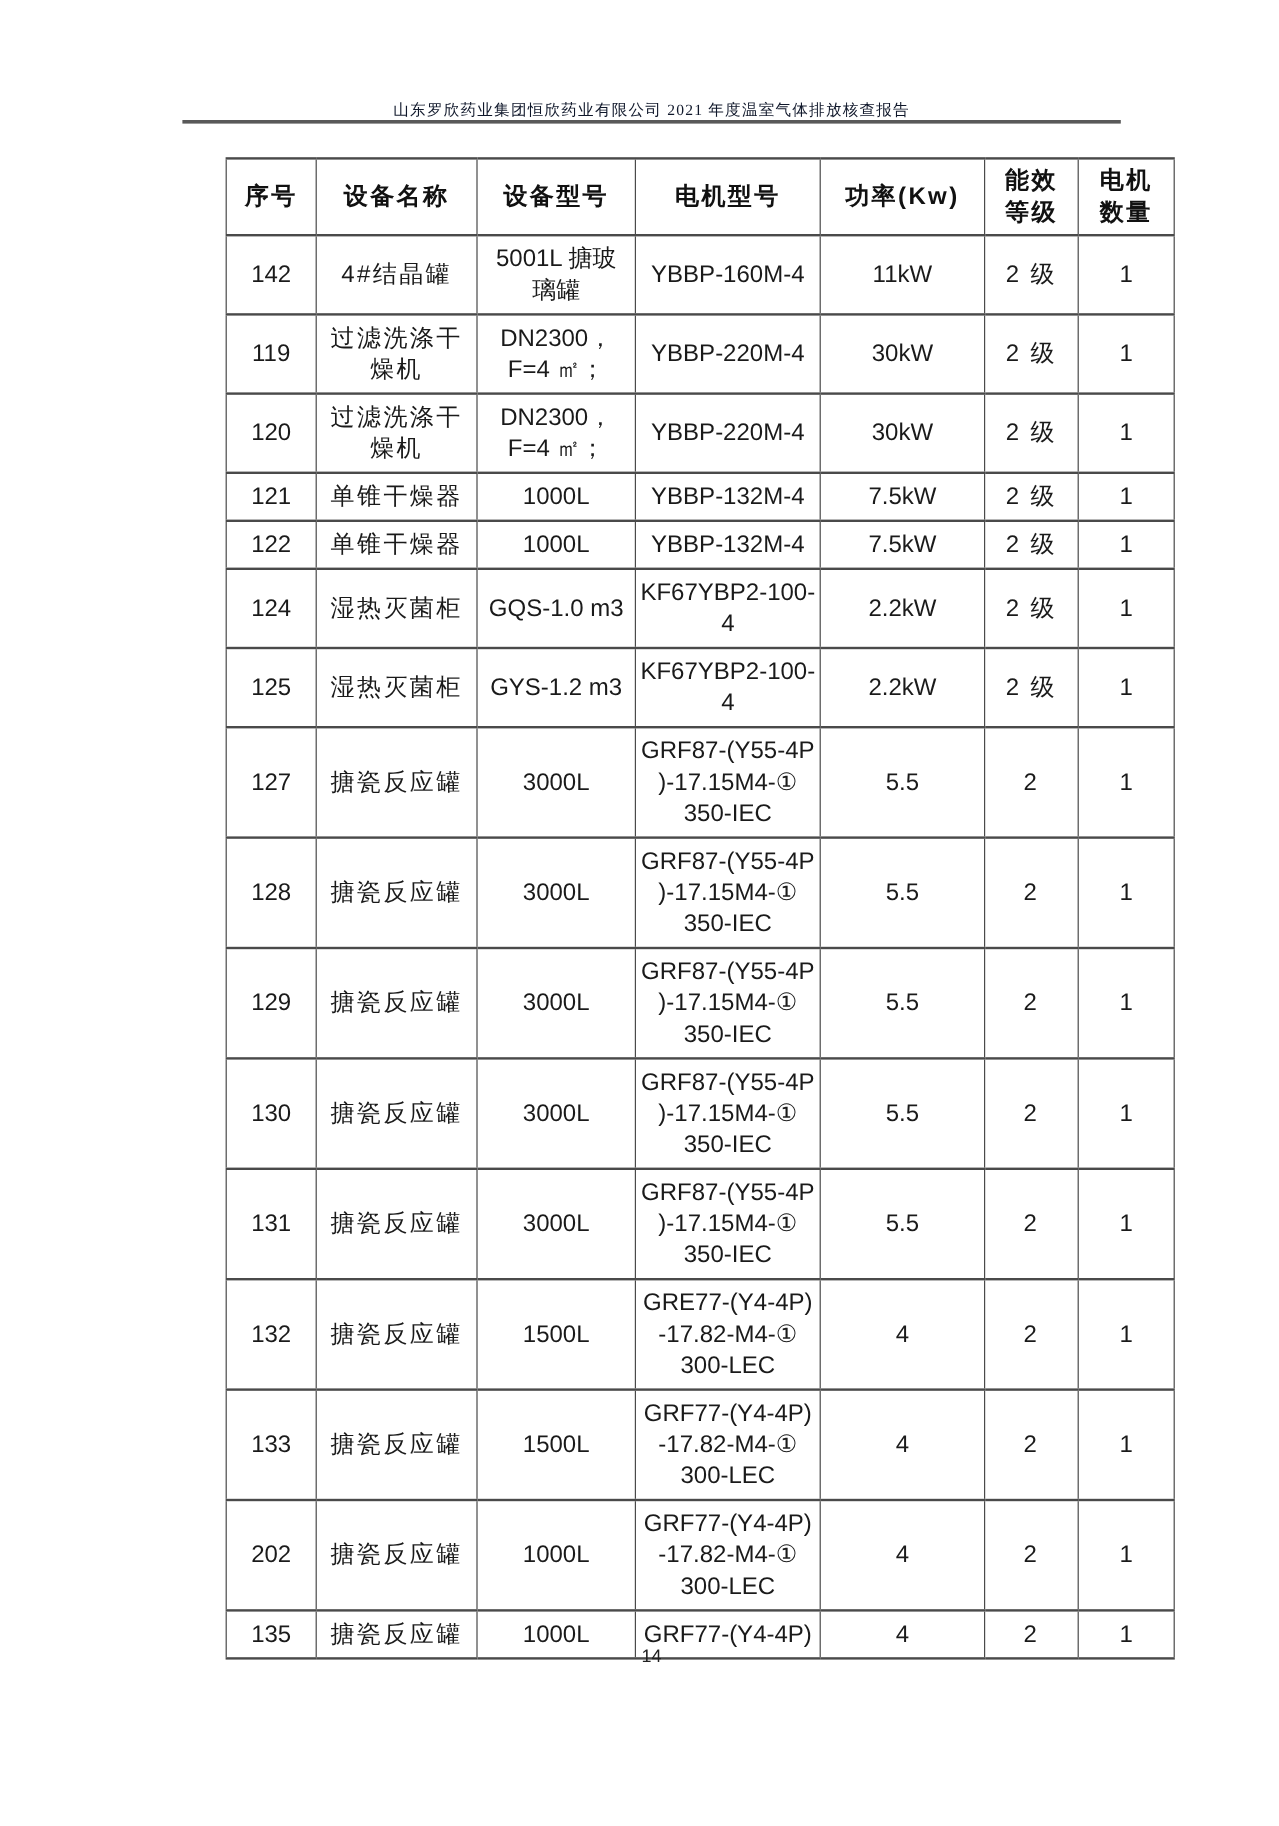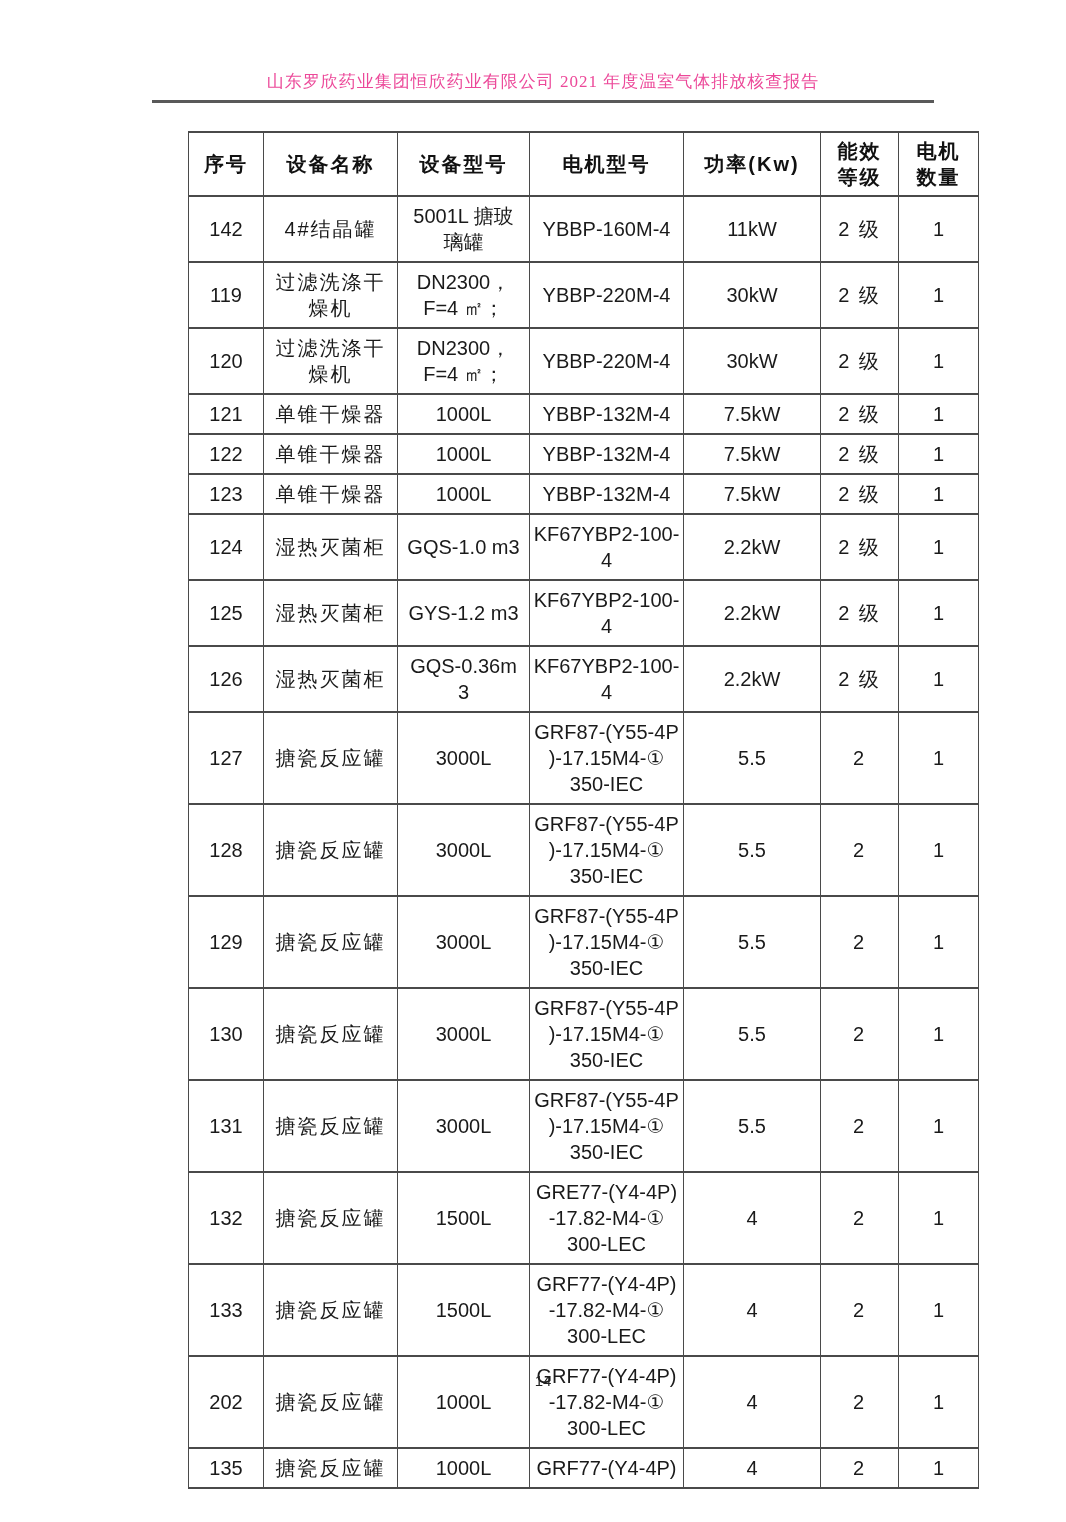--- a/index.html
+++ b/index.html
@@ -9,28 +9,28 @@
   }
   body {
     position: relative;
     width: 1066px;
     height: 1522px;
     font-family: "Liberation Sans", "DejaVu Sans", sans-serif;
     color: #1a1a1a;
   }
   .doc-title {
     position: absolute;
-    top: 70px;
+    top: 83px;
     left: 152px;
     width: 782px;
     text-align: center;
     font-family: "Liberation Serif", "DejaVu Serif", serif;
-    font-size: 17px;
+    font-size: 13px;
     letter-spacing: 1px;
-    color: #ec4899;
+    color: #0f172a;
     white-space: nowrap;
   }
   .header-rule {
     position: absolute;
     top: 100px;
     left: 152px;
     width: 782px;
     height: 0;
     border-top: 3px solid #595959;
   }
@@ -152,60 +152,40 @@
       <tr>
     <td class="col-serial">122</td>
     <td class="col-name">单锥干燥器</td>
     <td class="col-model">1000L</td>
     <td class="col-motor">YBBP-132M-4</td>
     <td class="col-power">7.5kW</td>
     <td class="col-grade">2 级</td>
     <td class="col-count">1</td>
   </tr>
       <tr>
-    <td class="col-serial">123</td>
-    <td class="col-name">单锥干燥器</td>
-    <td class="col-model">1000L</td>
-    <td class="col-motor">YBBP-132M-4</td>
-    <td class="col-power">7.5kW</td>
-    <td class="col-grade">2 级</td>
-    <td class="col-count">1</td>
-  </tr>
-      <tr>
     <td class="col-serial">124</td>
     <td class="col-name">湿热灭菌柜</td>
     <td class="col-model">GQS-1.0 m3</td>
     <td class="col-motor">KF67YBP2-100-
 4</td>
     <td class="col-power">2.2kW</td>
     <td class="col-grade">2 级</td>
     <td class="col-count">1</td>
   </tr>
       <tr>
     <td class="col-serial">125</td>
     <td class="col-name">湿热灭菌柜</td>
     <td class="col-model">GYS-1.2 m3</td>
     <td class="col-motor">KF67YBP2-100-
 4</td>
     <td class="col-power">2.2kW</td>
     <td class="col-grade">2 级</td>
     <td class="col-count">1</td>
   </tr>
       <tr>
-    <td class="col-serial">126</td>
-    <td class="col-name">湿热灭菌柜</td>
-    <td class="col-model">GQS-0.36m
-3</td>
-    <td class="col-motor">KF67YBP2-100-
-4</td>
-    <td class="col-power">2.2kW</td>
-    <td class="col-grade">2 级</td>
-    <td class="col-count">1</td>
-  </tr>
-      <tr>
     <td class="col-serial">127</td>
     <td class="col-name">搪瓷反应罐</td>
     <td class="col-model">3000L</td>
     <td class="col-motor">GRF87-(Y55-4P
 )-17.15M4-①
 350-IEC</td>
     <td class="col-power">5.5</td>
     <td class="col-grade">2</td>
     <td class="col-count">1</td>
   </tr>

